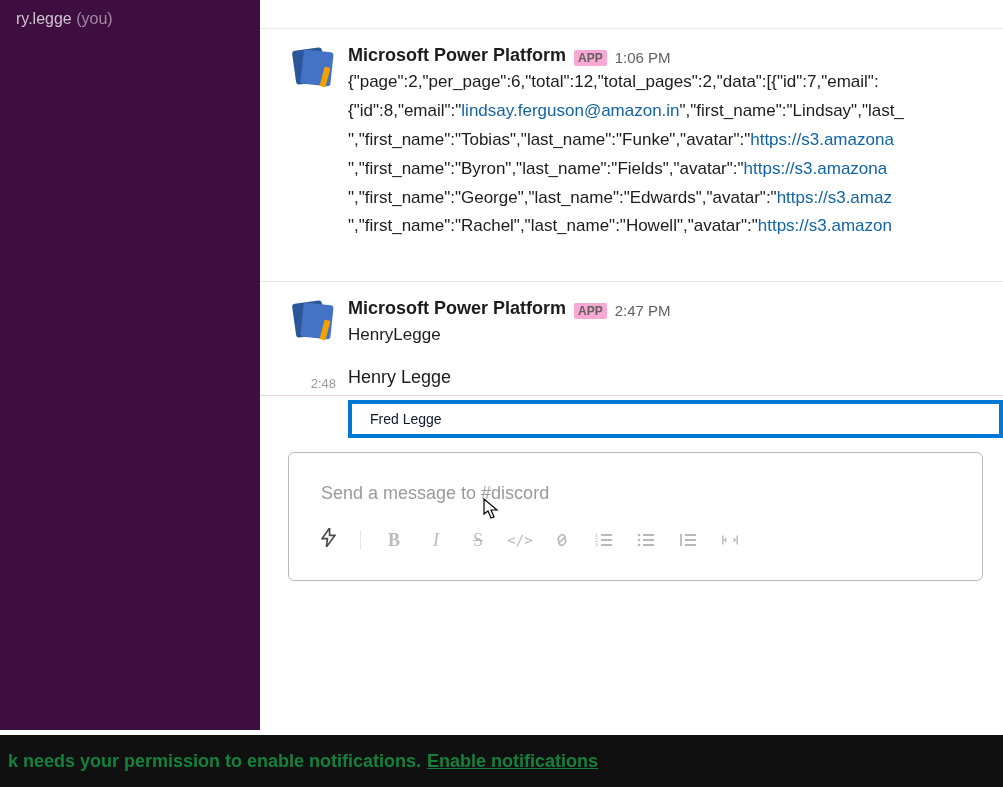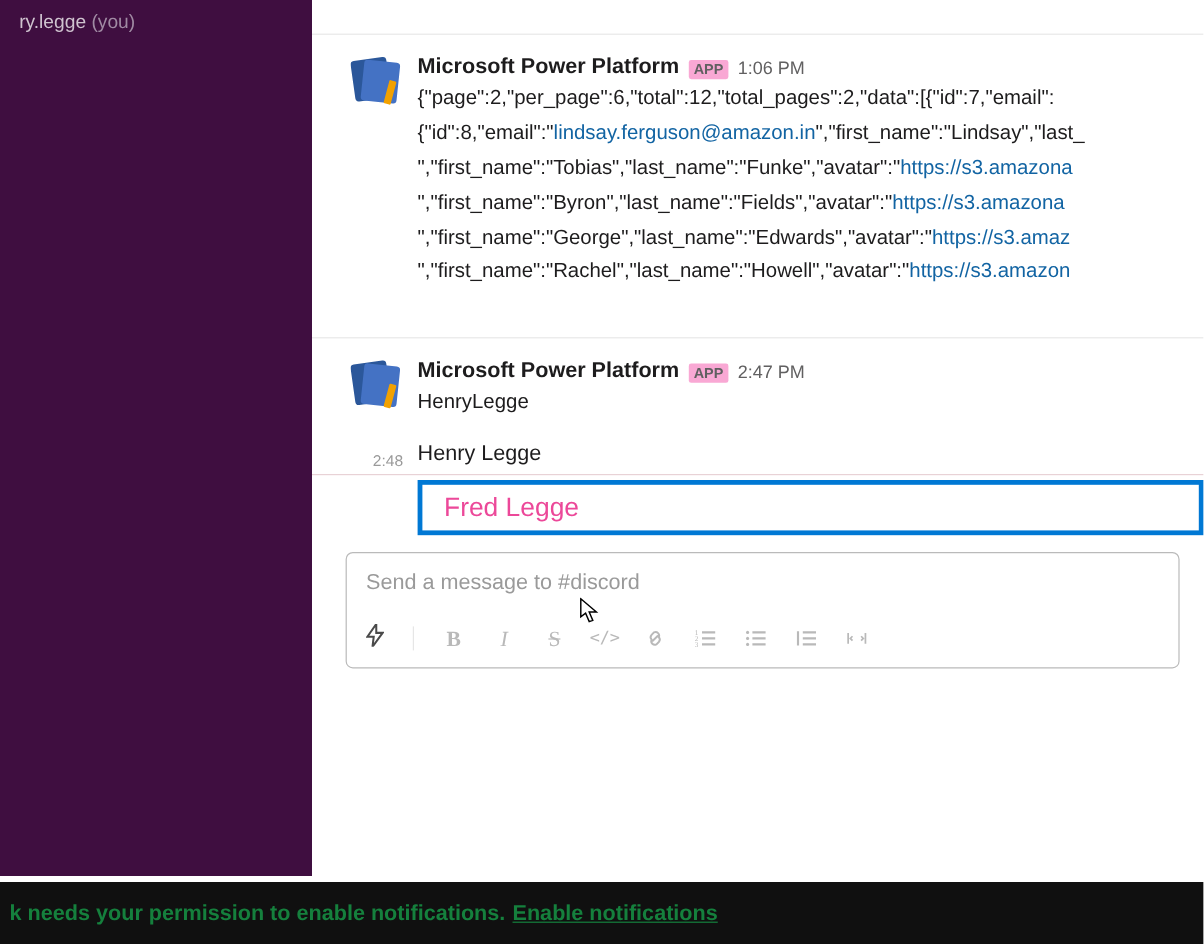--- a/index.html
+++ b/index.html
@@ -133,30 +133,30 @@
     .highlight-box {
       border: 4px solid #0078d4;
       display: inline-block;
       padding: 6px 18px;
       margin-left: 88px;
       margin-top: 4px;
       margin-bottom: 14px;
       background: #fff;
     }
     .highlight-text {
-      font-size: 22px;
-      color: #ec4899;
+      font-size: 14px;
+      color: #0f172a;
     }
     .composer-wrap {
       padding: 0 20px 10px 28px;
     }
     .composer {
       border: 1px solid #bababa;
       border-radius: 6px;
-      padding: 0;
+      padding: 16px;
       background: #ffffff;
     }
     .composer-input {
       width: 100%;
       border: none;
       outline: none;
       padding: 14px 16px;
       font-size: 18px;
       color: #616061;
       background: transparent;

